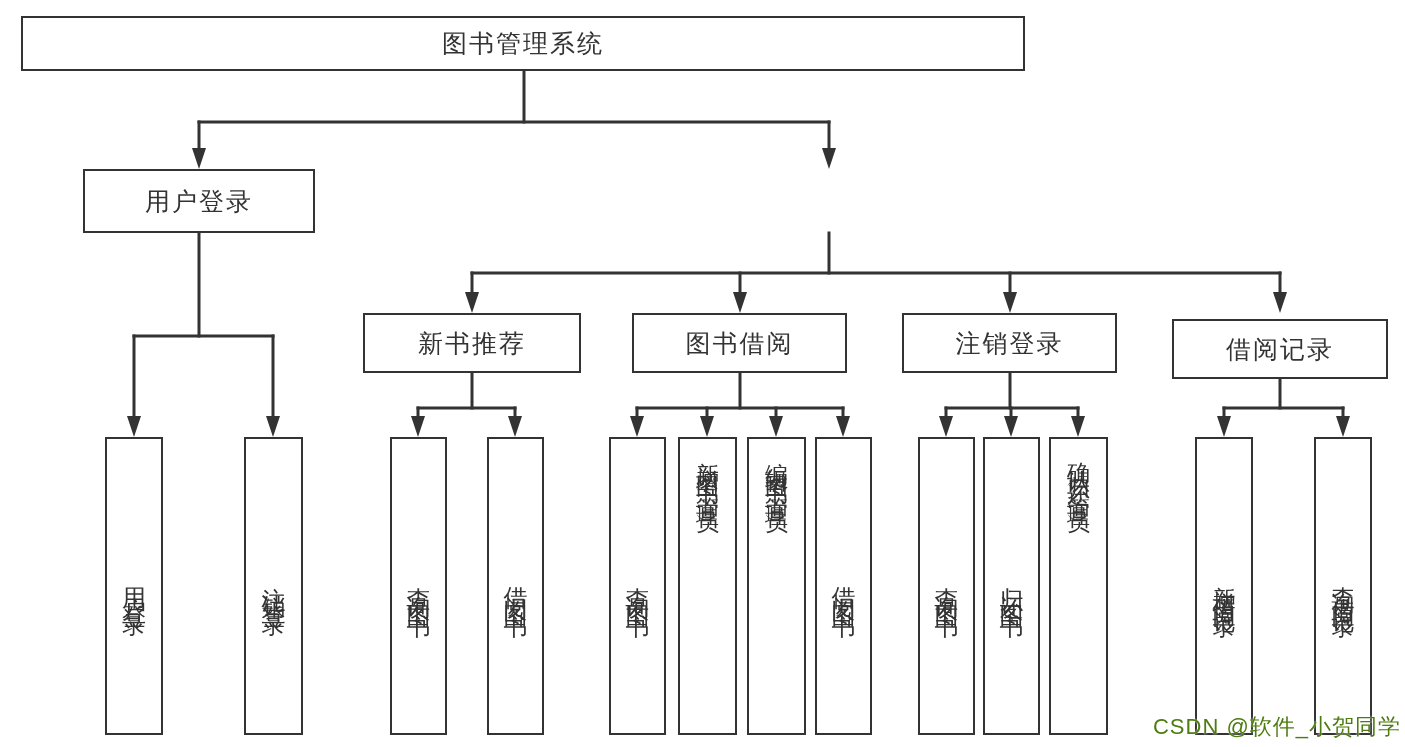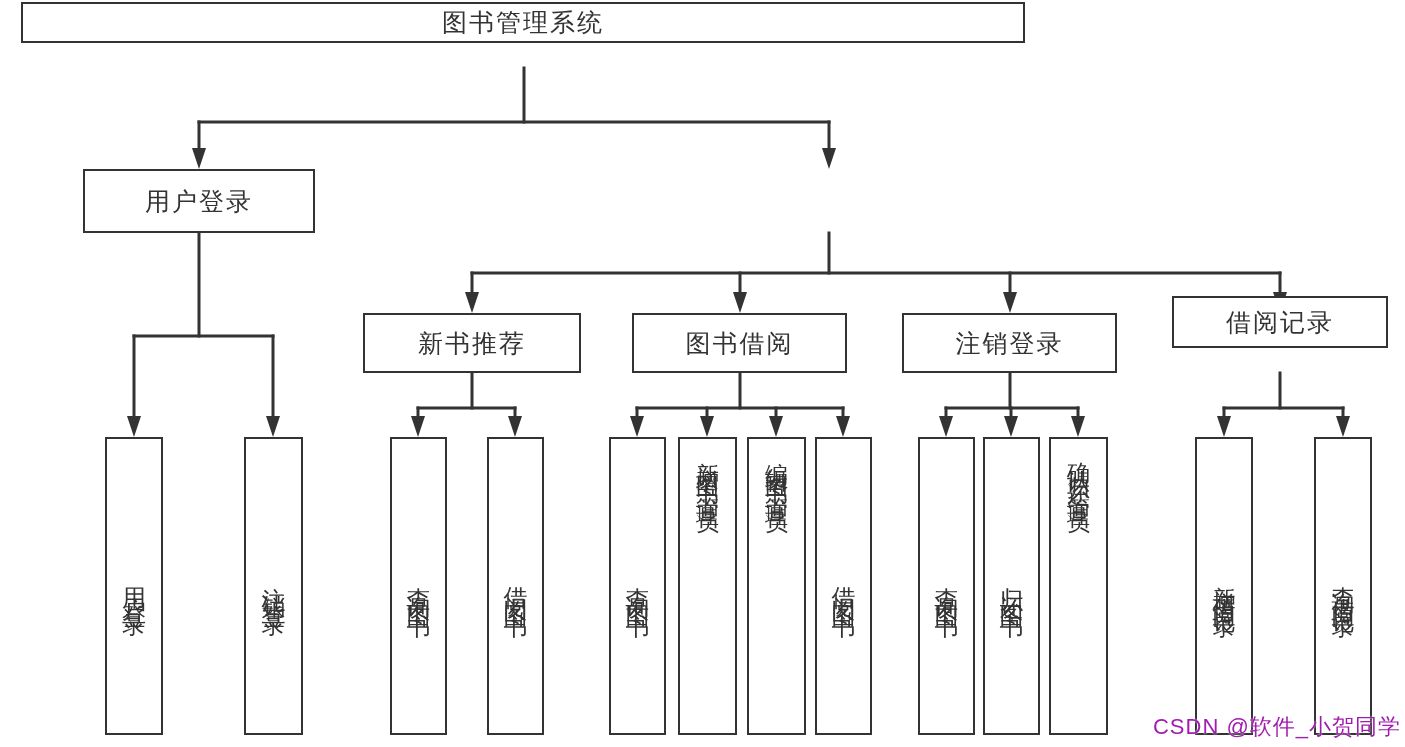--- a/index.html
+++ b/index.html
@@ -82,38 +82,38 @@
       <line x1="1011" y1="408" x2="1011" y2="421" stroke="#333333" stroke-width="3" stroke-linecap="square"></line>
       <polygon points="1004,416 1018,416 1011,437" fill="#333333"></polygon>
       <line x1="1078" y1="408" x2="1078" y2="421" stroke="#333333" stroke-width="3" stroke-linecap="square"></line>
       <polygon points="1071,416 1085,416 1078,437" fill="#333333"></polygon>
       <line x1="1224" y1="408" x2="1224" y2="421" stroke="#333333" stroke-width="3" stroke-linecap="square"></line>
       <polygon points="1217,416 1231,416 1224,437" fill="#333333"></polygon>
       <line x1="1343" y1="408" x2="1343" y2="421" stroke="#333333" stroke-width="3" stroke-linecap="square"></line>
       <polygon points="1336,416 1350,416 1343,437" fill="#333333"></polygon>
     </svg>
 
-  <div class="node" style="left:21px;top:2px;width:1004px;height:41px">
+  <div class="node" style="left:21px;top:16px;width:1004px;height:55px">
     <span class="hlabel">图书管理系统</span>
   </div>
 
   <div class="node" style="left:83px;top:169px;width:232px;height:64px">
     <span class="hlabel">用户登录</span>
   </div>
 
   <div class="node" style="left:632px;top:313px;width:215px;height:60px">
     <span class="hlabel">图书借阅</span>
   </div>
   <div class="node" style="left:363px;top:313px;width:218px;height:60px">
     <span class="hlabel">新书推荐</span>
   </div>
   <div class="node" style="left:902px;top:313px;width:215px;height:60px">
     <span class="hlabel">注销登录</span>
   </div>
-  <div class="node" style="left:1172px;top:296px;width:216px;height:52px">
+  <div class="node" style="left:1172px;top:319px;width:216px;height:60px">
     <span class="hlabel">借阅记录</span>
   </div>
 
   <div class="leaf" style="left:105px;width:58px">
     <span class="vlabel">用户登录</span>
   </div>
   <div class="leaf" style="left:244px;width:59px">
     <span class="vlabel">注销登录</span>
   </div>
 
@@ -147,14 +147,14 @@
     <span class="vlabel">确认归还（管理员）</span>
   </div>
 
   <div class="leaf six" style="left:1195px;width:58px">
     <span class="vlabel">新增借阅记录</span>
   </div>
   <div class="leaf six" style="left:1314px;width:58px">
     <span class="vlabel">查询借阅记录</span>
   </div>
 
-  <div class="watermark" style="color: #a21caf;">CSDN @软件_小贺同学</div>
+  <div class="watermark" style="color: #4d7c0f;">CSDN @软件_小贺同学</div>
 </div>
 
 </body></html>

